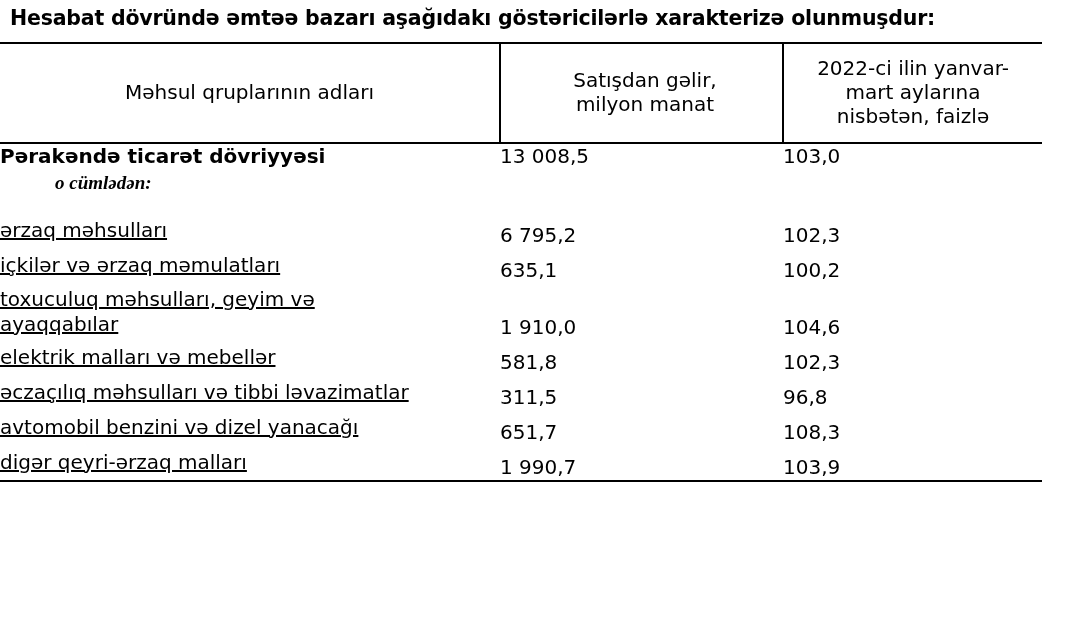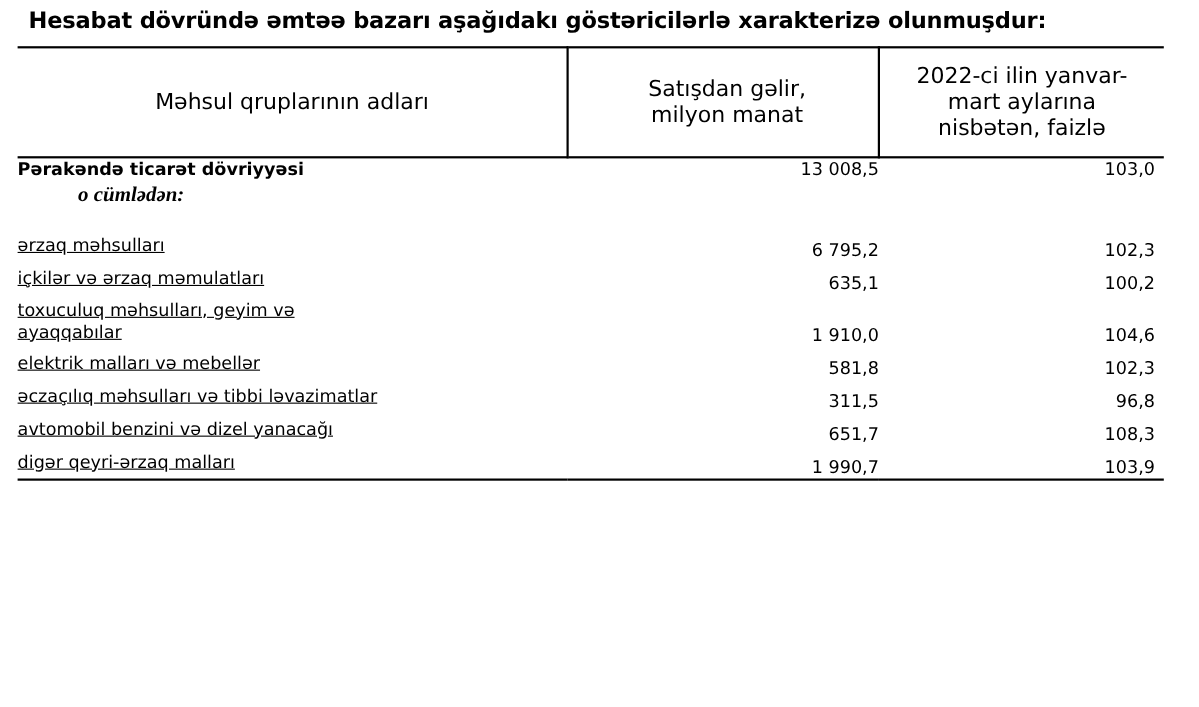--- a/index.html
+++ b/index.html
@@ -12,21 +12,20 @@
     height: 643px;
     font-family: "DejaVu Sans", sans-serif;
     color: #000000;
     overflow: hidden;
   }
   .page {
     position: relative;
     width: 898px;
     height: 643px;
     box-sizing: border-box;
-    margin-left: 16px;
   }
   .caption {
     text-align: center;
     font-size: 20.5px;
     font-weight: 700;
     letter-spacing: -0.2px;
     padding: 6px 10px 0 10px;
     line-height: 1.2;
     white-space: nowrap;
   }
@@ -51,32 +50,31 @@
     text-align: center;
   }
   table.stat thead th.h0 {
     border-right: 2.5px solid #000;
   }
   table.stat thead th.h1 {
     border-right: 2.5px solid #000;
     padding-left: 17px;
   }
   table.stat tbody td {
-    font-size: 16px;
+    font-size: 20px;
     line-height: 1.25;
     padding: 0;
     vertical-align: bottom;
   }
   .cell-name {
     padding: 6px 0 6px 18px;
     text-align: left;
   }
   .cell-num {
     padding: 6px 22px 6px 0;
-    text-align: right;
     white-space: nowrap;
   }
   .cell-num.pct {
     padding-right: 8px;
   }
   tr.head-row td {
     padding-top: 17px;
   }
   tr.head-row .cell-name {
     font-weight: 700;

